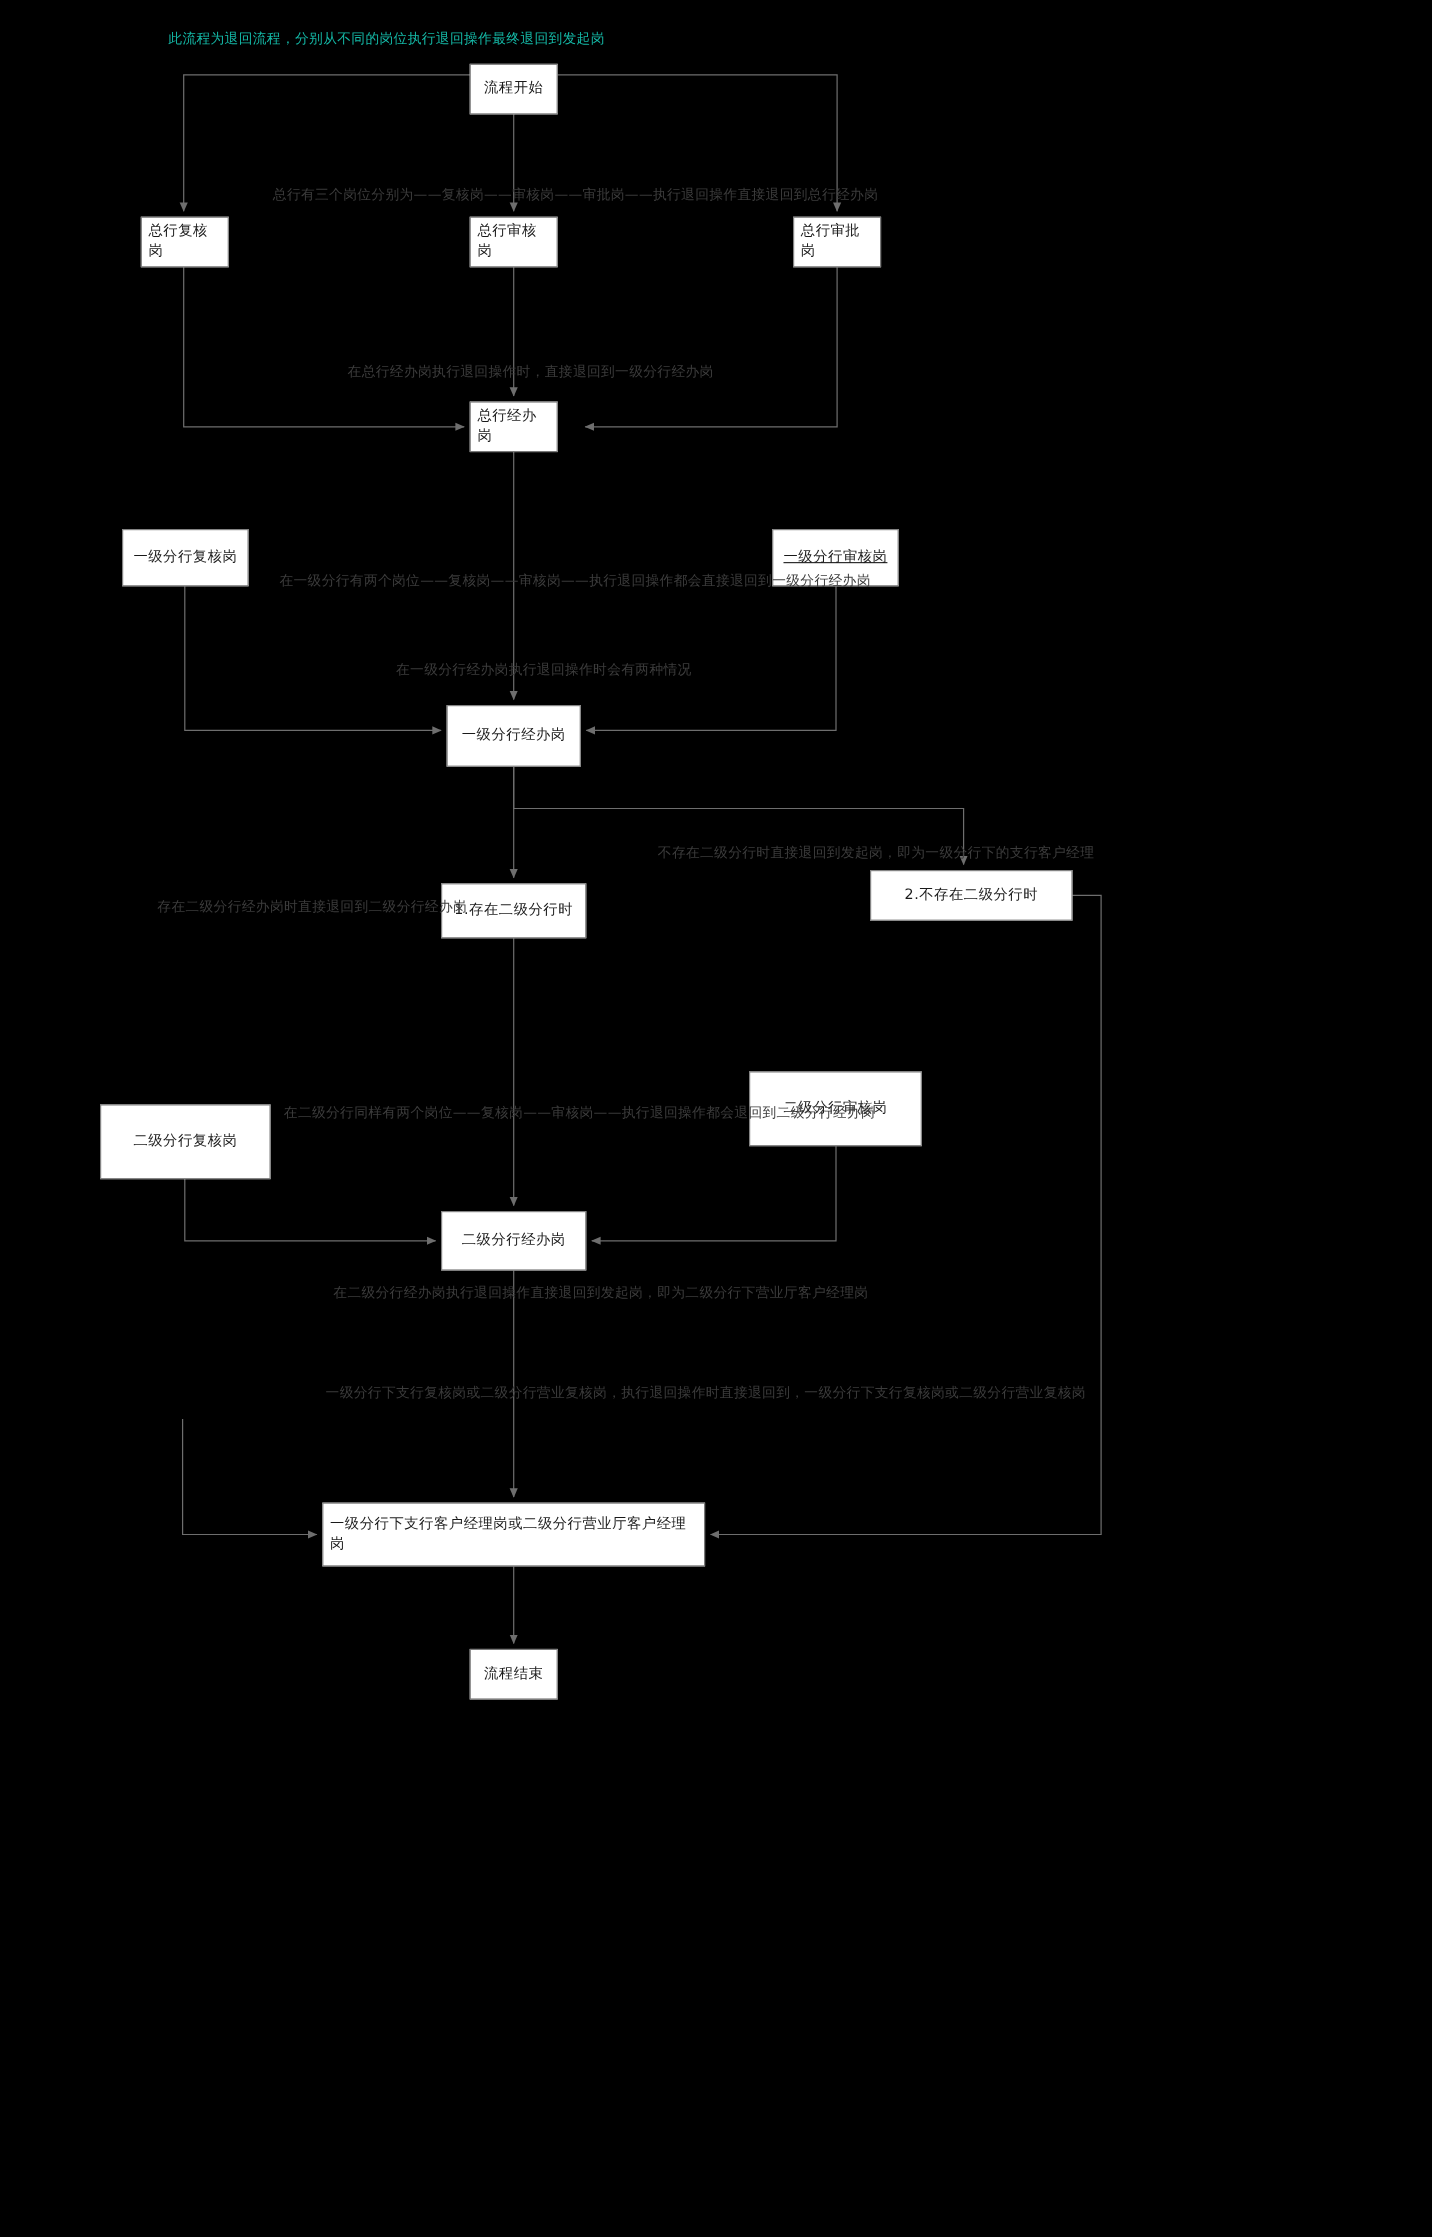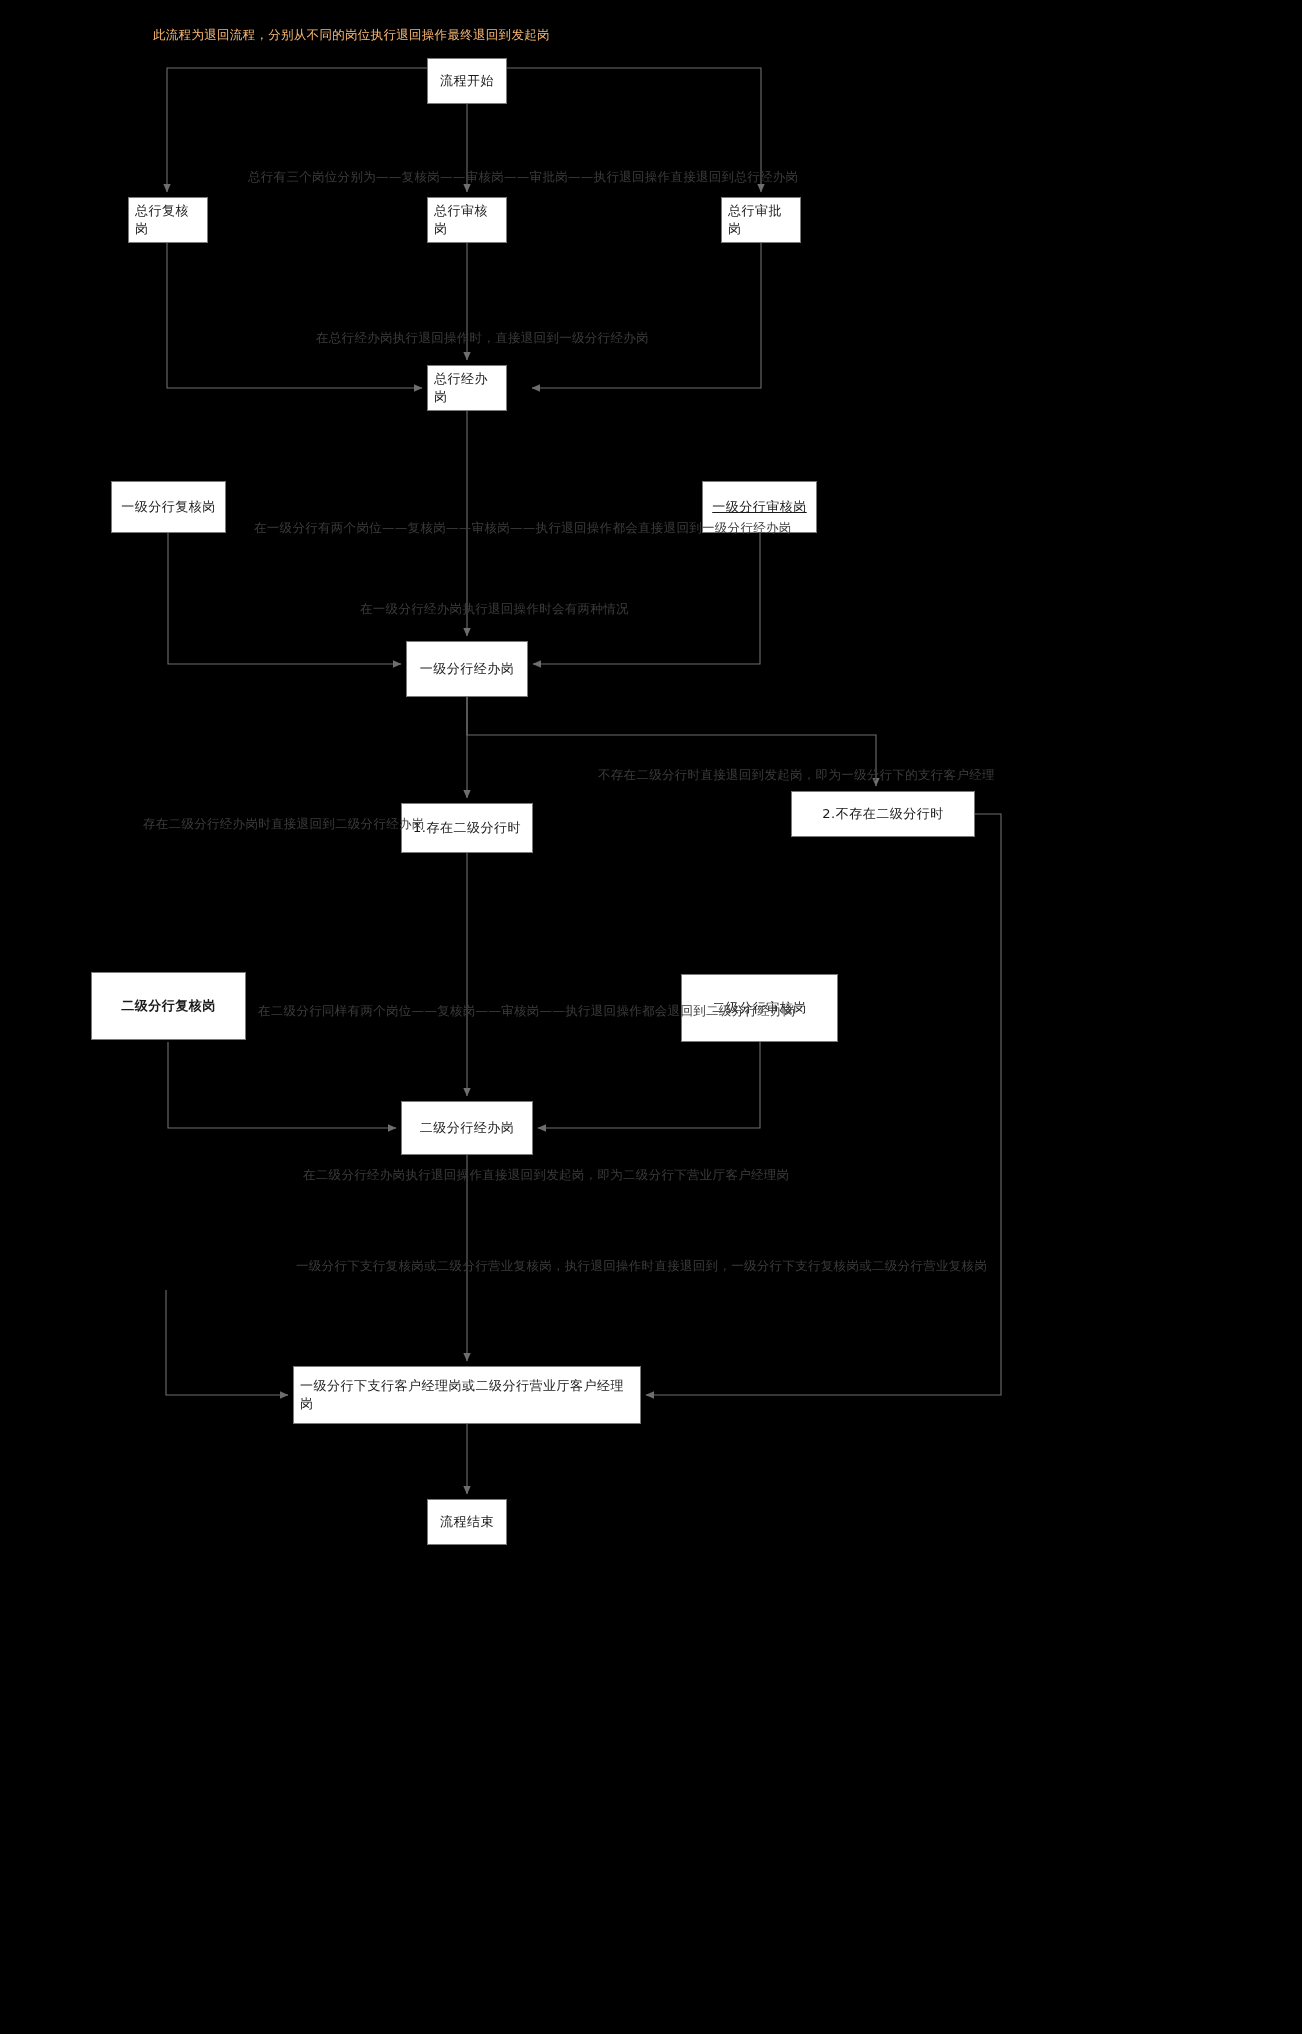--- a/index.html
+++ b/index.html
@@ -46,21 +46,21 @@
     position: absolute;
     color: #3c3c3c;
     font-size: 12.5px;
     line-height: 1.2;
     white-space: nowrap;
     letter-spacing: 0.3px;
     text-align: center;
   }
   .note-top {
     position: absolute;
-    color: #fdba74;
+    color: #14b8a6;
     font-size: 12.5px;
     white-space: nowrap;
     letter-spacing: 0.3px;
   }
 </style>
 </head>
 <body>
 
 <div id="canvas">
 
@@ -125,21 +125,21 @@
   <div class="node" style="left:111px; top:481px; width:115px; height:52px;">一级分行复核岗</div>
 
   <div class="node" style="left:702px; top:481px; width:115px; height:52px;text-decoration:underline;">一级分行审核岗</div>
 
   <div class="node" style="left:406px; top:641px; width:122px; height:56px;">一级分行经办岗</div>
 
   <div class="node" style="left:401px; top:803px; width:132px; height:50px;">1.存在二级分行时</div>
 
   <div class="node" style="left:791px; top:791px; width:184px; height:46px;">2.不存在二级分行时</div>
 
-  <div class="node" style="left:91px; top:972px; width:155px; height:68px;font-weight:bold;">二级分行复核岗</div>
+  <div class="node" style="left:91px; top:1004px; width:155px; height:68px;">二级分行复核岗</div>
 
   <div class="node" style="left:681px; top:974px; width:157px; height:68px;">二级分行审核岗</div>
 
   <div class="node" style="left:401px; top:1101px; width:132px; height:54px;">二级分行经办岗</div>
 
 
   <div class="node" style="left:293px; top:1366px; width:348px; height:58px;">一级分行下支行客户经理岗或二级分行营业厅客户经理岗</div>
 
   <div class="node" style="left:427px; top:1499px; width:80px; height:46px;">流程结束</div>
 

